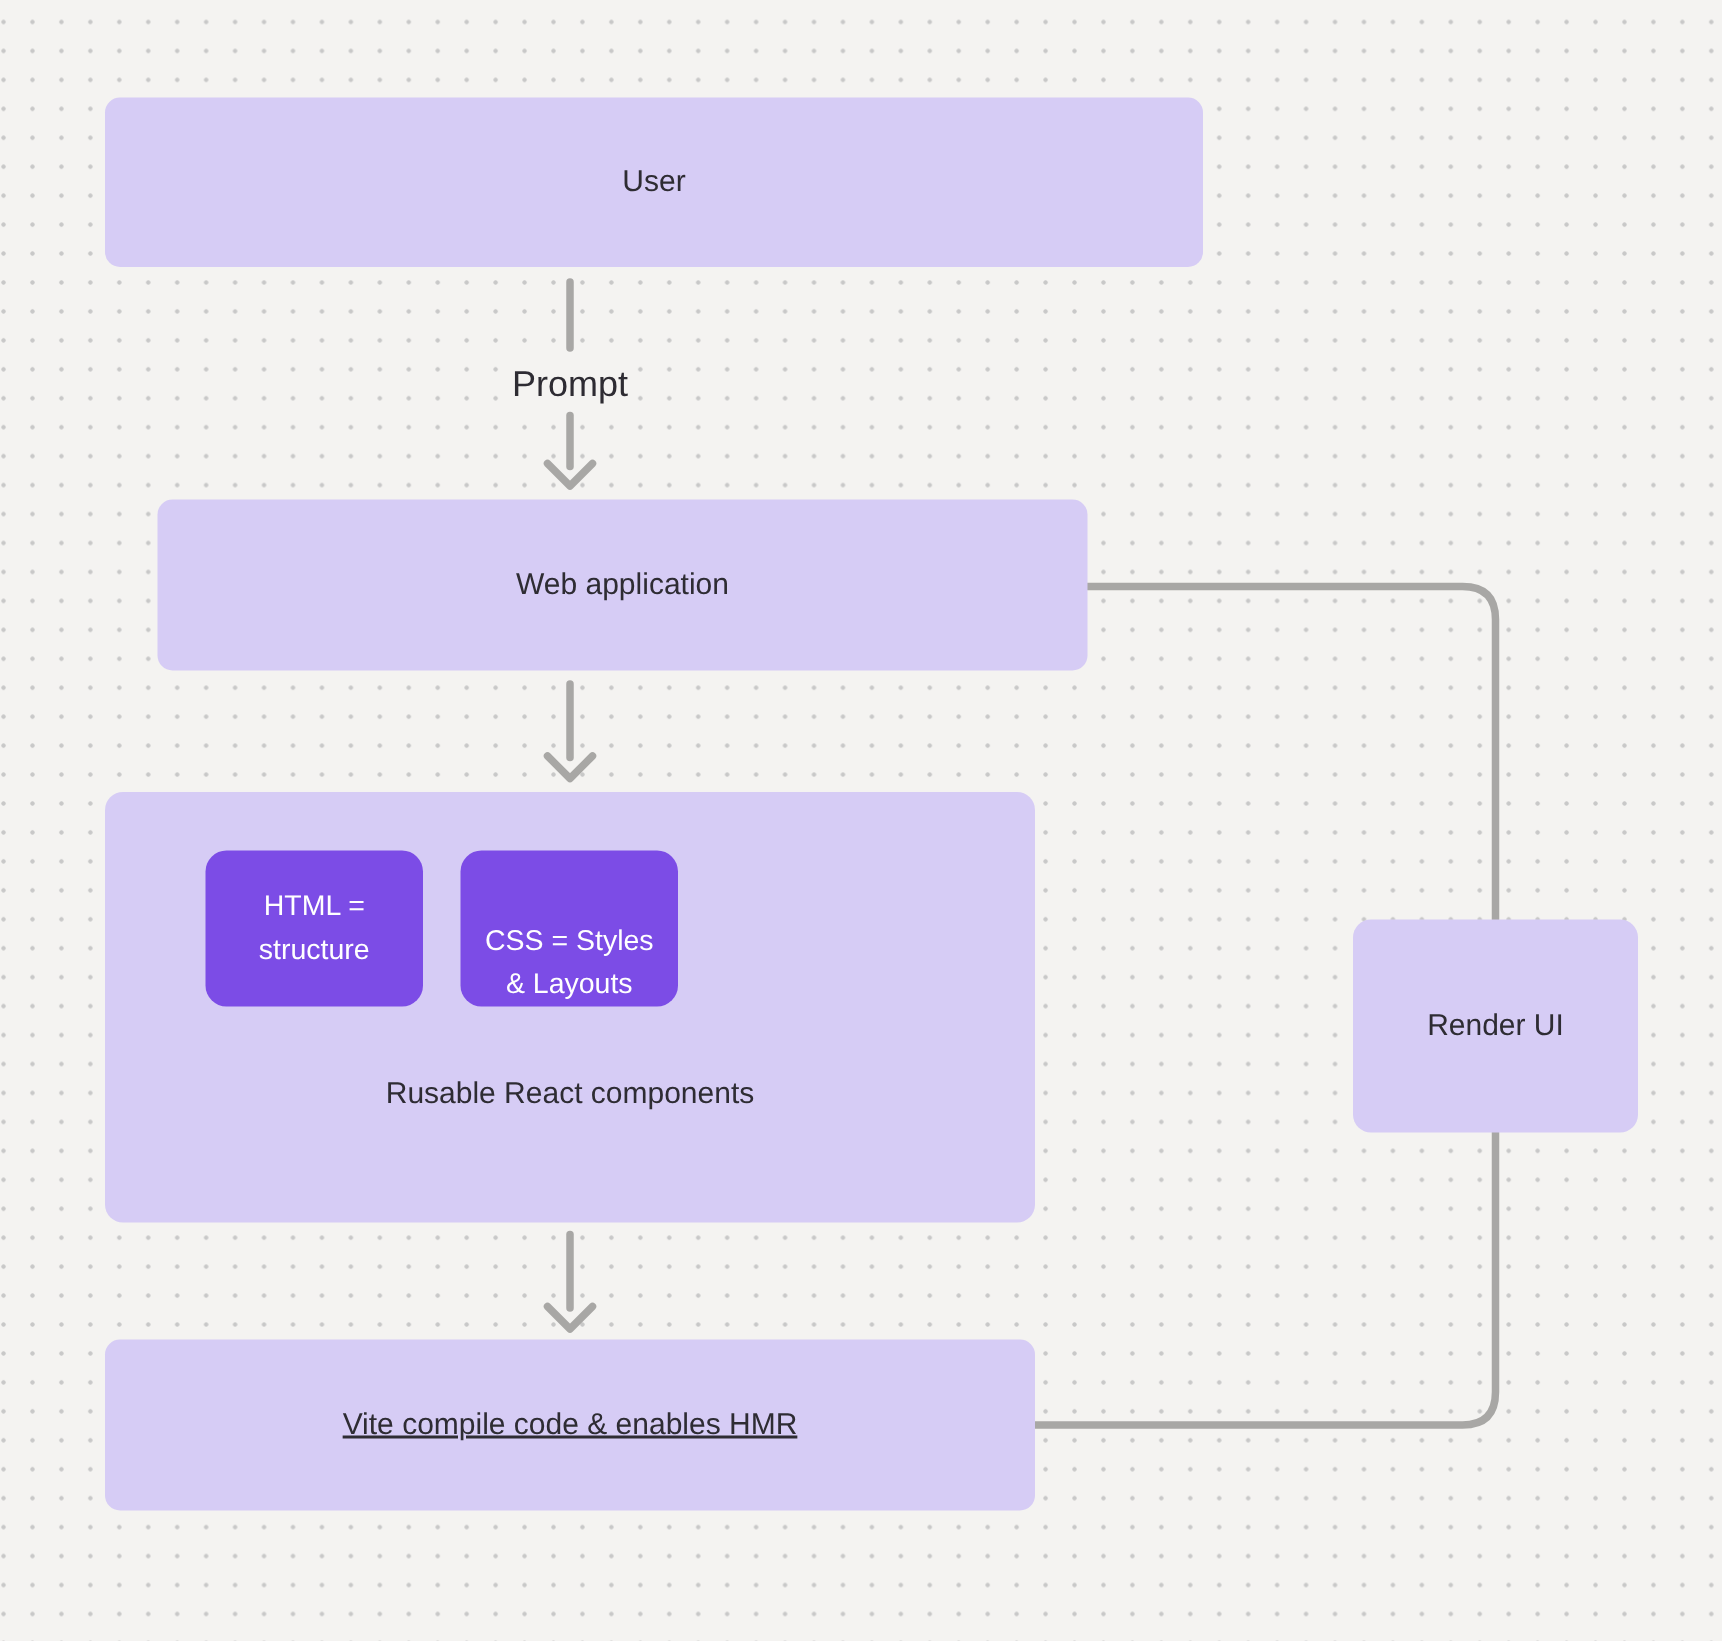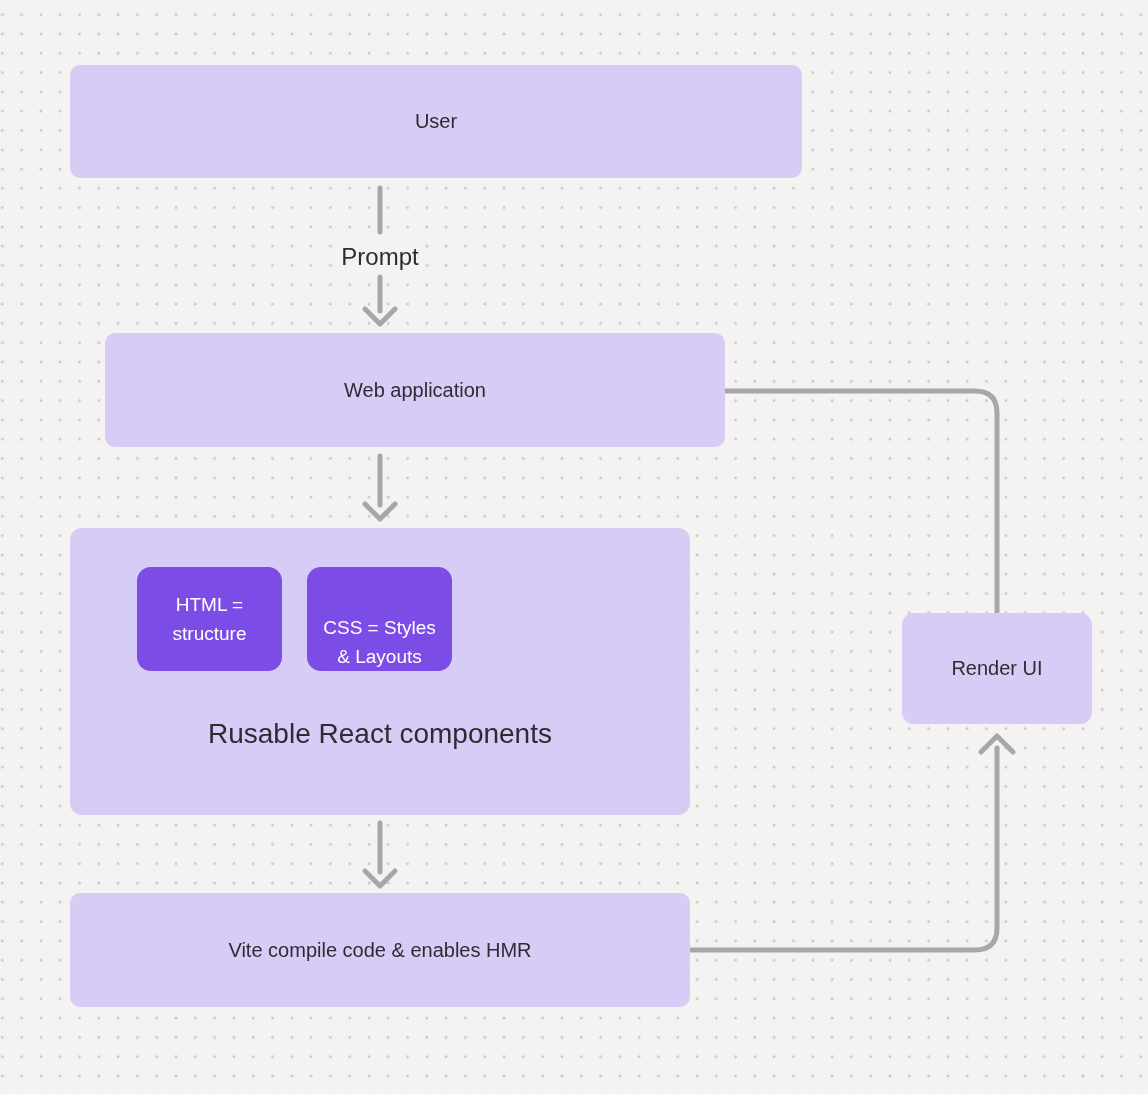--- a/index.html
+++ b/index.html
@@ -29,40 +29,40 @@
     background: var(--node-fill, #d6ccf5);
     border-radius: 10px;
     display: flex; align-items: center; justify-content: center;
     color: var(--text-dark, #2e2c33);
     font-size: 20px; font-weight: 500;
     text-align: center;
   }
   #node-user   { left: 70px;  top: 65px;  width: 732px; height: 113px; }
   #node-web    { left: 70px;  top: 333px; width: 620px; height: 114px; margin-left: 35px; }
   #node-group  { left: 70px;  top: 528px; width: 620px; height: 287px; border-radius: 12px; display: block; }
-  #node-vite   { left: 70px;  top: 893px; width: 620px; height: 114px; }
-  #node-render { left: 902px; top: 613px; width: 190px; height: 111px; border-radius: 12px; }
+  #node-vite   { left: 70px;  top: 893px; width: 620px; height: 114px; text-decoration: underline; }
+  #node-render { left: 902px; top: 613px; width: 190px; height: 142px; border-radius: 12px; }
   .chip {
     position: absolute; top: 39px;
     width: 145px; height: 104px;
     background: var(--chip-fill, #7c4ce6);
     border-radius: 14px;
     color: var(--text-light, #ffffff);
     display: flex; align-items: center; justify-content: center;
     text-align: center;
     font-size: 19px; font-weight: 500; line-height: 29px;
     white-space: pre-line;
   }
   .chip-1 { left: 67px; }
   .chip-2 { left: 237px; align-items: flex-end; }
   .chip-3 { left: 407px; }
   .group-caption {
     position: absolute; left: 0; right: 0; top: 190px;
     text-align: center;
-    font-size: 28px; font-weight: 500;
+    font-size: 20px; font-weight: 500;
     color: var(--text-dark, #2e2c33);
   }
   .edge-label {
     position: absolute; left: 380px; top: 243px;
     transform: translateX(-50%);
     font-size: 24px; font-weight: 500;
     color: var(--text-dark, #2e2c33);
     background: var(--background, #f4f3f1);
     padding: 0 5px;
     white-space: nowrap;

